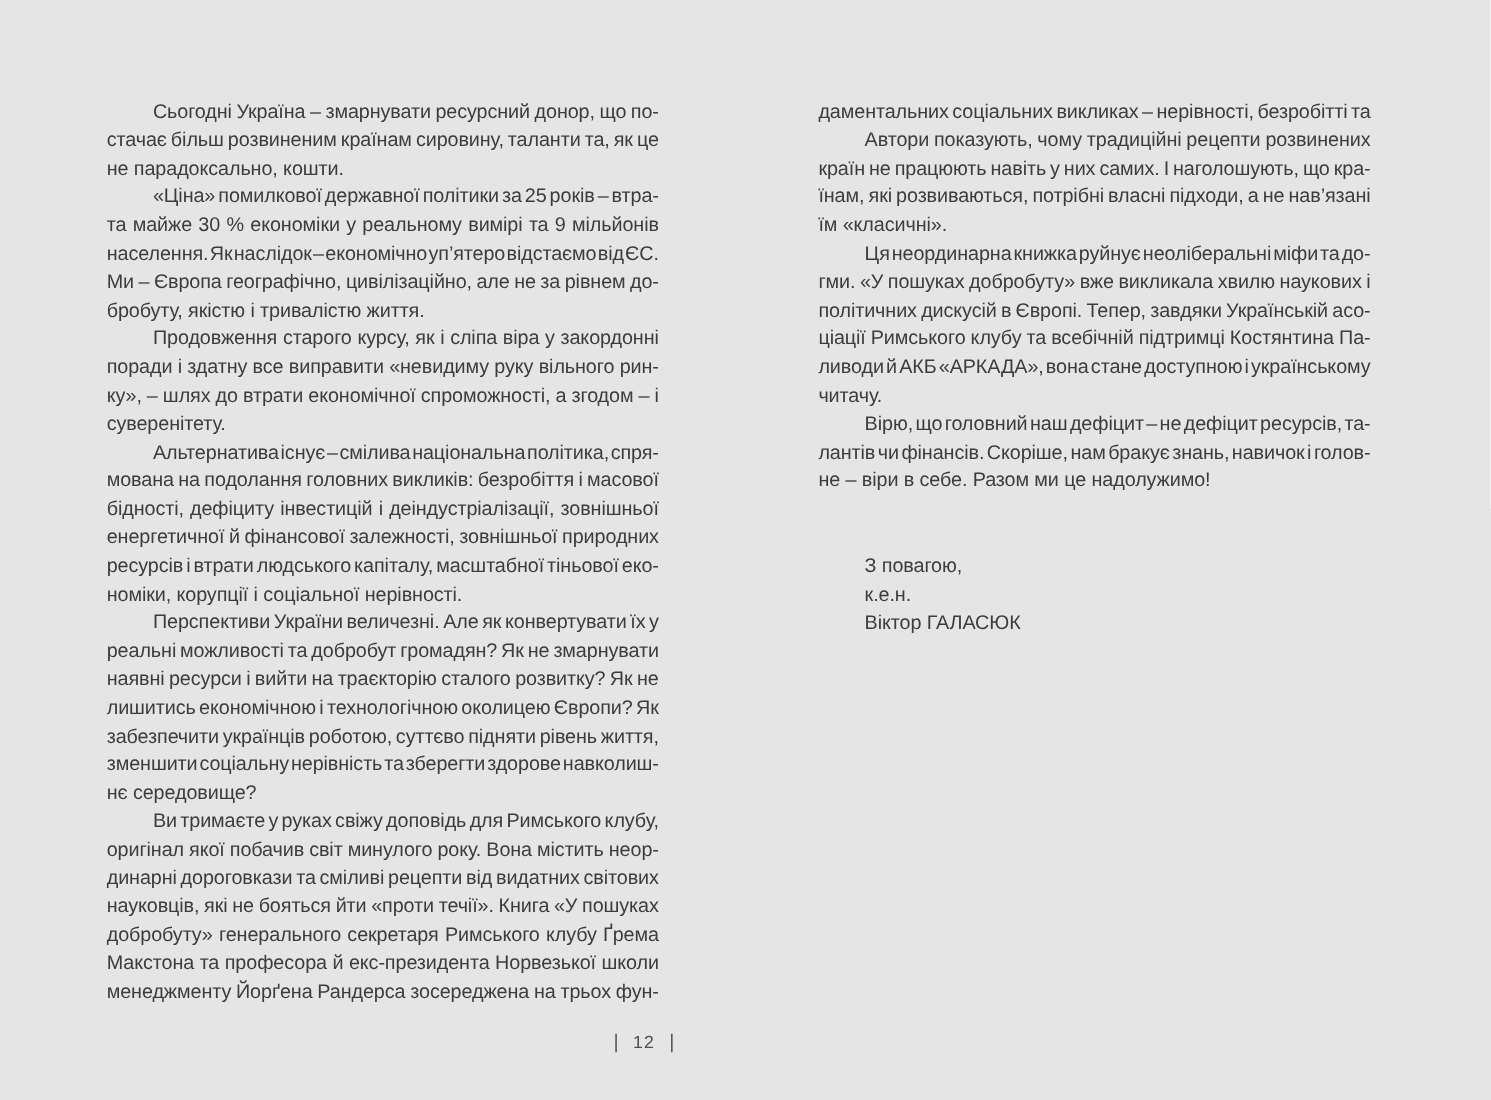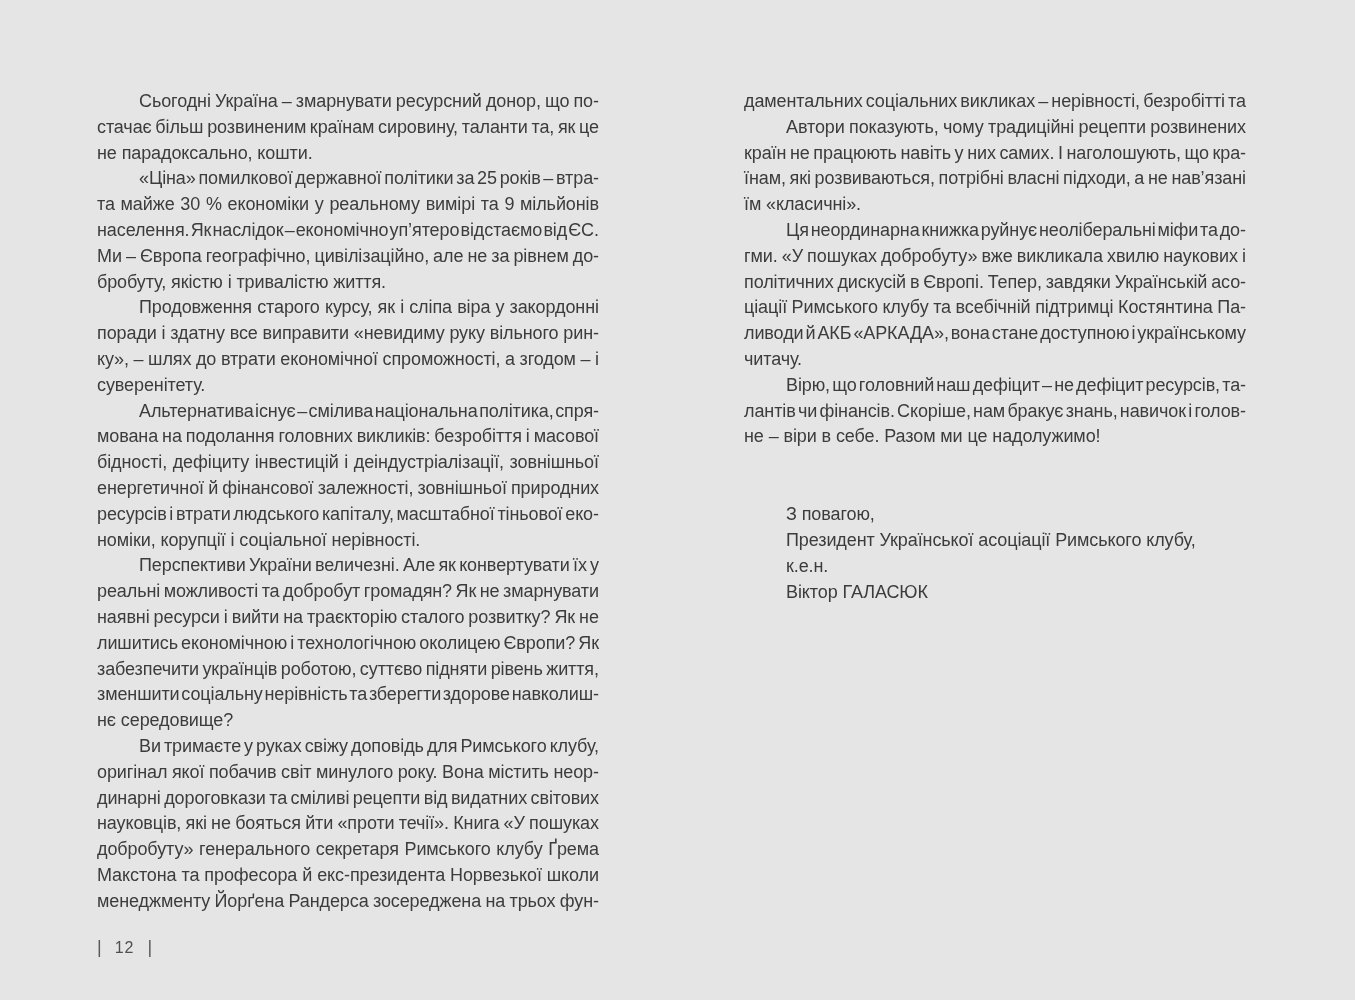--- a/index.html
+++ b/index.html
@@ -40,21 +40,21 @@
   .signature {
     margin-top: 52px;
     padding-left: 42px;
   }
   .signature .line { padding-left: 0; }
   .folio {
     position: absolute;
     left: 97px;
     width: 516px;
     top: 934px;
-    text-align: left;
+    text-align: right;
     font-size: 16px;
     color: #4f4f4f;
     height: 26px;
     line-height: 26px;
   }
   .folio .bar {
     color: #585858;
     font-size: 18px;
     font-weight: 300;
   }
@@ -132,21 +132,20 @@
         <div class="line just"><span>ливоди</span><span>й</span><span>АКБ</span><span>«АРКАДА»,</span><span>вона</span><span>стане</span><span>доступною</span><span>і</span><span>українському</span></div>
         <div class="line">читачу.</div>
       </div>
       <div class="para">
         <div class="line just indent"><span>Вірю,</span><span>що</span><span>головний</span><span>наш</span><span>дефіцит</span><span>–</span><span>не</span><span>дефіцит</span><span>ресурсів,</span><span>та-</span></div>
         <div class="line just"><span>лантів</span><span>чи</span><span>фінансів.</span><span>Скоріше,</span><span>нам</span><span>бракує</span><span>знань,</span><span>навичок</span><span>і</span><span>голов-</span></div>
         <div class="line">не – віри в себе. Разом ми це надолужимо!</div>
       </div>
       <div class="signature">
         <div class="line">З повагою,</div>
-        <div class="line">Президент Української асоціації Римського клубу,</div>
         <div class="line">к.е.н.</div>
         <div class="line">Віктор ГАЛАСЮК</div>
       </div>
     </div>
   <div class="folio">
     <span class="bar">|</span><span class="num">12</span><span class="bar">|</span>
   </div>
 </div>
 
 </body></html>

